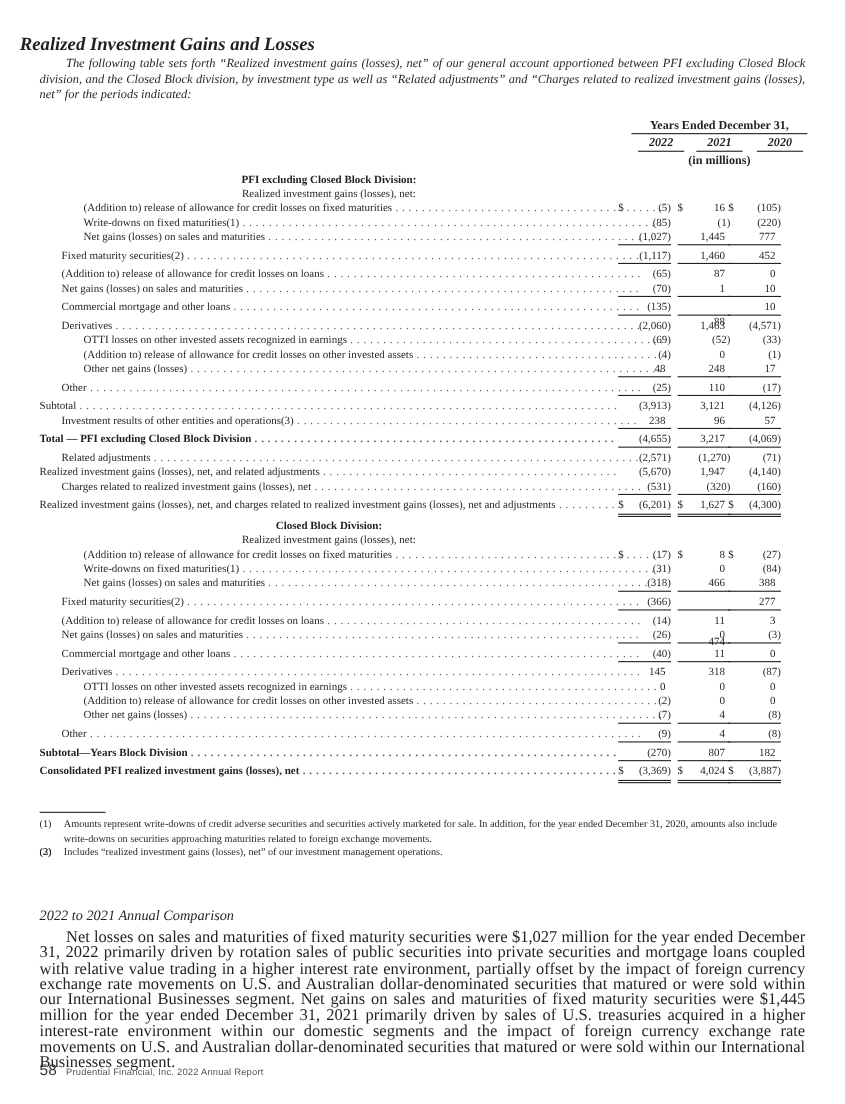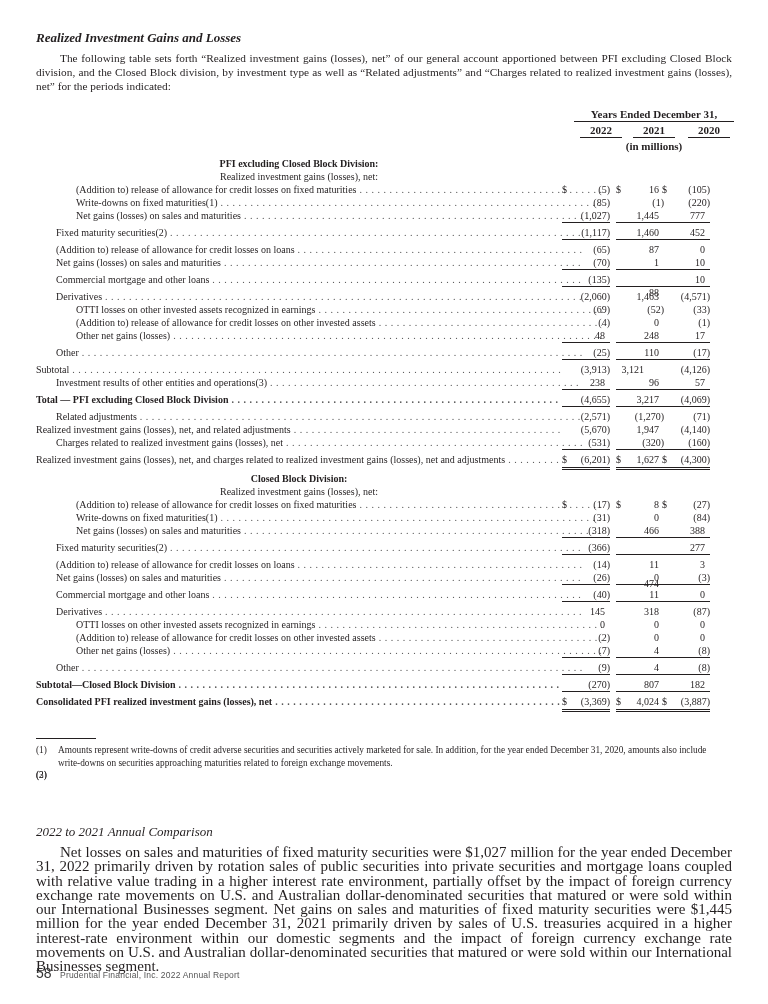--- a/index.html
+++ b/index.html
@@ -2,32 +2,33 @@
 <html><head>
 <meta charset="utf-8">
 <style>
   html, body { margin: 0; padding: 0; background: #ffffff; }
   body {
     width: 768px; height: 1004px; position: relative; overflow: hidden;
     font-family: "Liberation Serif", "DejaVu Serif", serif;
     color: #231f20;
   }
   .section-title {
-    position: absolute; left: 36px; top: 30px;
-    font-style: italic; font-weight: bold; font-size: 13px;
+    position: absolute; left: 18px; top: 30px;
+    font-style: italic; font-weight: bold; font-size: 17px;
   }
   .intro {
     position: absolute; left: 36px; top: 51px; width: 696px;
     font-size: 11.3px; line-height: 14.2px; text-align: justify;
     text-indent: 24px;
+    font-style: italic;
   }
   .yh-title { position: absolute; left: 574px; top: 108px; width: 160px; text-align: center;
     font-weight: bold; font-size: 11px; border-bottom: 1px solid #231f20; padding-bottom: 1px; }
   .yh-year { position: absolute; top: 124px; width: 42px; text-align: center;
-    font-weight: bold; font-size: 11px; border-bottom: 1px solid #231f20; padding-bottom: 1px; }
+    font-weight: bold; font-size: 11px; border-bottom: 1px solid #231f20; padding-bottom: 1px; font-style: italic; }
   .yh-units { position: absolute; left: 574px; top: 140px; width: 160px; text-align: center;
     font-weight: bold; font-size: 11px; }
 
   .row { position: absolute; left: 36px; width: 700px; height: 13px; font-size: 10px; line-height: 13px; text-align: center; }
   .row .label { position: absolute; left: 0; width: 526px; white-space: nowrap; overflow: hidden; }
   .row .label .dots { color: #555; letter-spacing: 0.5px; }
   .row.bold .label { font-weight: bold; }
   .row .cell { position: absolute; top: 0; width: 48px; height: 13px; }
   .row .cell .cur { position: absolute; left: 0; }
   .row .cell .num { position: absolute; right: 0; }
@@ -214,21 +215,21 @@
       <div class="cell c2 u1">
         <span class="num">(17)</span>
       </div>
     </div>
     <div class="row" style="top: 363px;">
       <div class="label" style="padding-left: 0px;"><span>Subtotal</span><span class="dots"> . . . . . . . . . . . . . . . . . . . . . . . . . . . . . . . . . . . . . . . . . . . . . . . . . . . . . . . . . . . . . . . . . . . . . . . . . . . . . . . . . . . . . . . . . . . . . . . . . . . . . . . . . . . . . . . . . . . . . . . . </span></div>
       <div class="cell c0">
         <span class="num">(3,913)</span>
       </div>
       <div class="cell c1">
-        <span class="num" style="right: 20px; margin-left: 34px;">3,121</span>
+        <span class="num" style="right: 5px; margin-left: 34px;">3,121</span>
       </div>
       <div class="cell c2">
         <span class="num">(4,126)</span>
       </div>
     </div>
     <div class="row" style="top: 376px;">
       <div class="label" style="padding-left: 20px;"><span>Investment results of other entities and operations(3)</span><span class="dots"> . . . . . . . . . . . . . . . . . . . . . . . . . . . . . . . . . . . . . . . . . . . . . . . . . . . . . . . . . . . . . . . . . . . . . . . . . . . . . . . . . . . . . . . . . . . . . . . . . . . . . . . . . . . . . . . . . . . . . . . . </span></div>
       <div class="cell c0 u1">
         <span class="num" style="right: 5px;">238</span>
       </div>
@@ -449,21 +450,21 @@
         <span class="num">(9)</span>
       </div>
       <div class="cell c1 u1">
         <span class="num" style="right: 5px;">4</span>
       </div>
       <div class="cell c2 u1">
         <span class="num">(8)</span>
       </div>
     </div>
     <div class="row bold" style="top: 678px;">
-      <div class="label" style="padding-left: 0px;"><span>Subtotal—Closed Block Division</span><span class="dots"> . . . . . . . . . . . . . . . . . . . . . . . . . . . . . . . . . . . . . . . . . . . . . . . . . . . . . . . . . . . . . . . . . . . . . . . . . . . . . . . . . . . . . . . . . . . . . . . . . . . . . . . . . . . . . . . . . . . . . . . . </span></div>
+      <div class="label" style="padding-left: 0px;"><span>Subtotal—Years Block Division</span><span class="dots"> . . . . . . . . . . . . . . . . . . . . . . . . . . . . . . . . . . . . . . . . . . . . . . . . . . . . . . . . . . . . . . . . . . . . . . . . . . . . . . . . . . . . . . . . . . . . . . . . . . . . . . . . . . . . . . . . . . . . . . . . </span></div>
       <div class="cell c0 u1">
         <span class="num">(270)</span>
       </div>
       <div class="cell c1 u1">
         <span class="num" style="right: 5px;">807</span>
       </div>
       <div class="cell c2 u1">
         <span class="num" style="right: 5px;">182</span>
       </div>
     </div>
@@ -481,21 +482,21 @@
         <span class="cur">$</span>
         <span class="num">(3,887)</span>
       </div>
     </div>
   </div>
 
 <div class="fn-rule"></div>
 <div class="footnotes">
   <div class="fn"><span class="mark">(1)</span><span>Amounts represent write-downs of credit adverse securities and securities actively marketed for sale. In addition, for the year ended December 31, 2020, amounts also include write-downs on securities approaching maturities related to foreign exchange movements.</span></div>
   <div class="fn"><span class="mark">(2)</span></div>
-  <div class="fn"><span class="mark">(3)</span></div>
+  <div class="fn"><span class="mark">(3)</span><span>Includes “realized investment gains (losses), net” of our investment management operations.</span></div>
 </div>
 
 <div class="comp-title">2022 to 2021 Annual Comparison</div>
 <div class="comp-body">Net losses on sales and maturities of fixed maturity securities were $1,027 million for the year ended December 31, 2022 primarily driven by rotation sales of public securities into private securities and mortgage loans coupled with relative value trading in a higher interest rate environment, partially offset by the impact of foreign currency exchange rate movements on U.S. and Australian dollar-denominated securities that matured or were sold within our International Businesses segment. Net gains on sales and maturities of fixed maturity securities were $1,445 million for the year ended December 31, 2021 primarily driven by sales of U.S. treasuries acquired in a higher interest-rate environment within our domestic segments and the impact of foreign currency exchange rate movements on U.S. and Australian dollar-denominated securities that matured or were sold within our International Businesses segment.</div>
 
 <div class="footer">
   <span class="pg">58</span>
   <span class="rep">Prudential Financial, Inc. 2022 Annual Report</span>
 </div>
 

